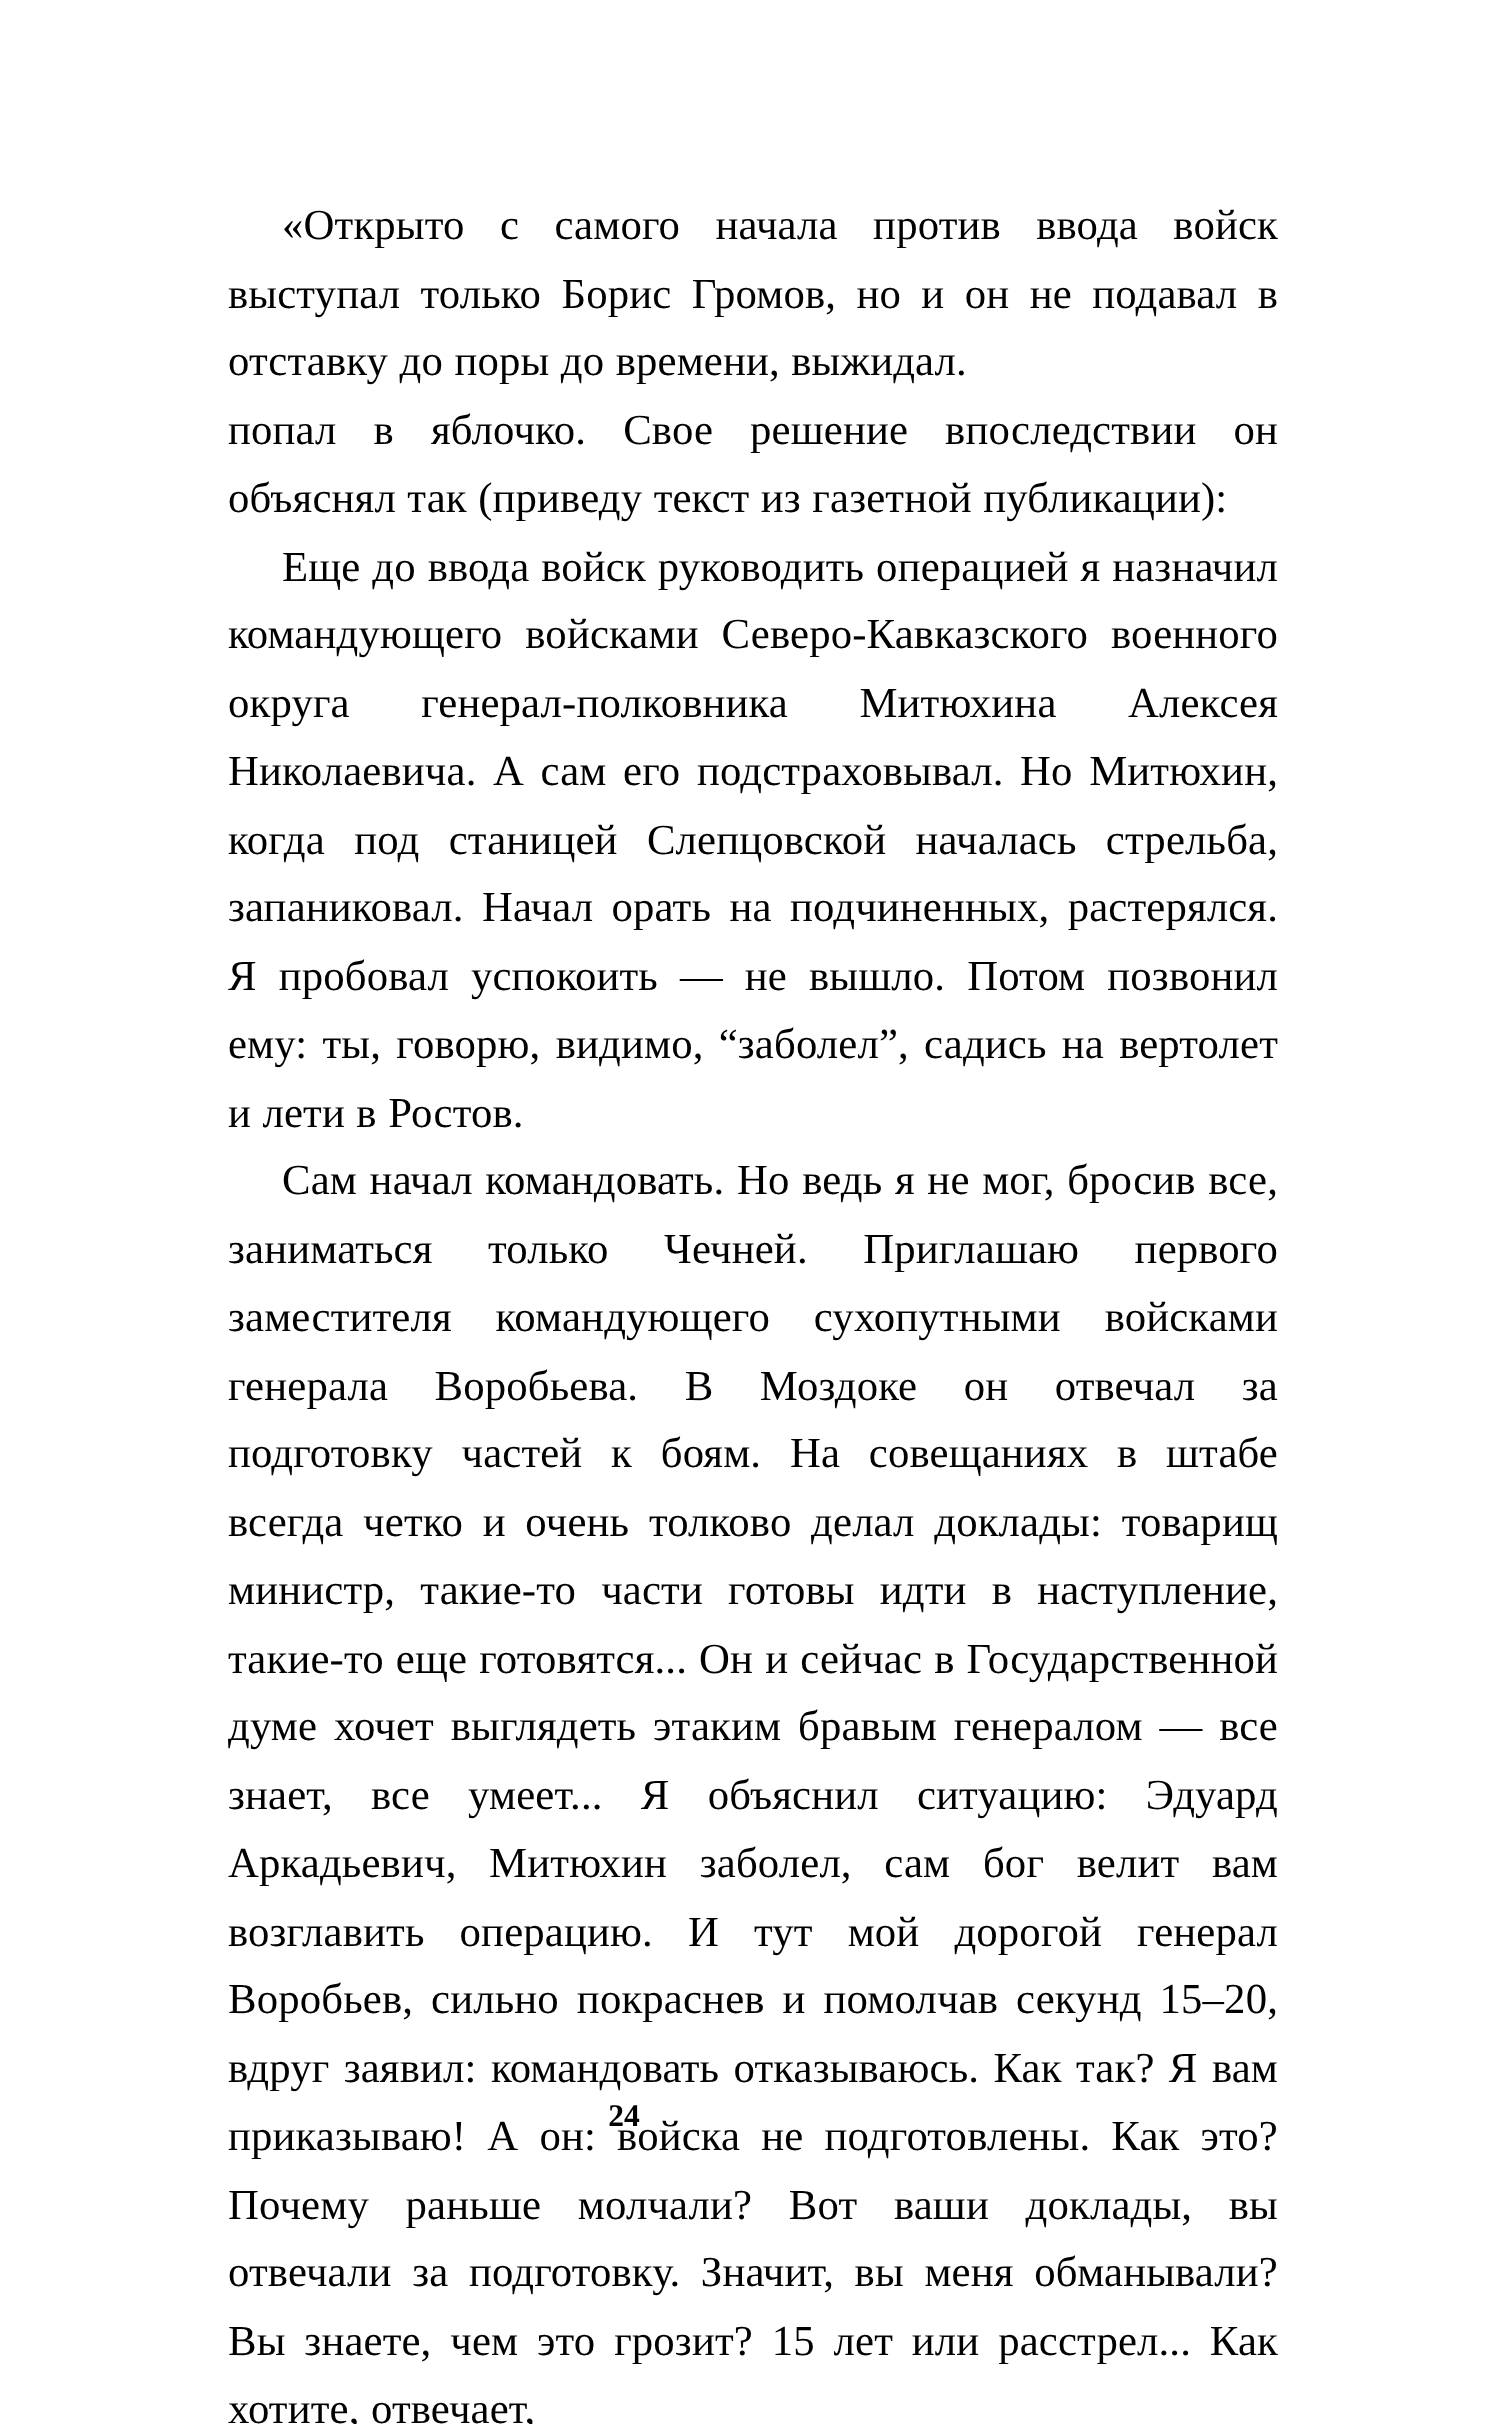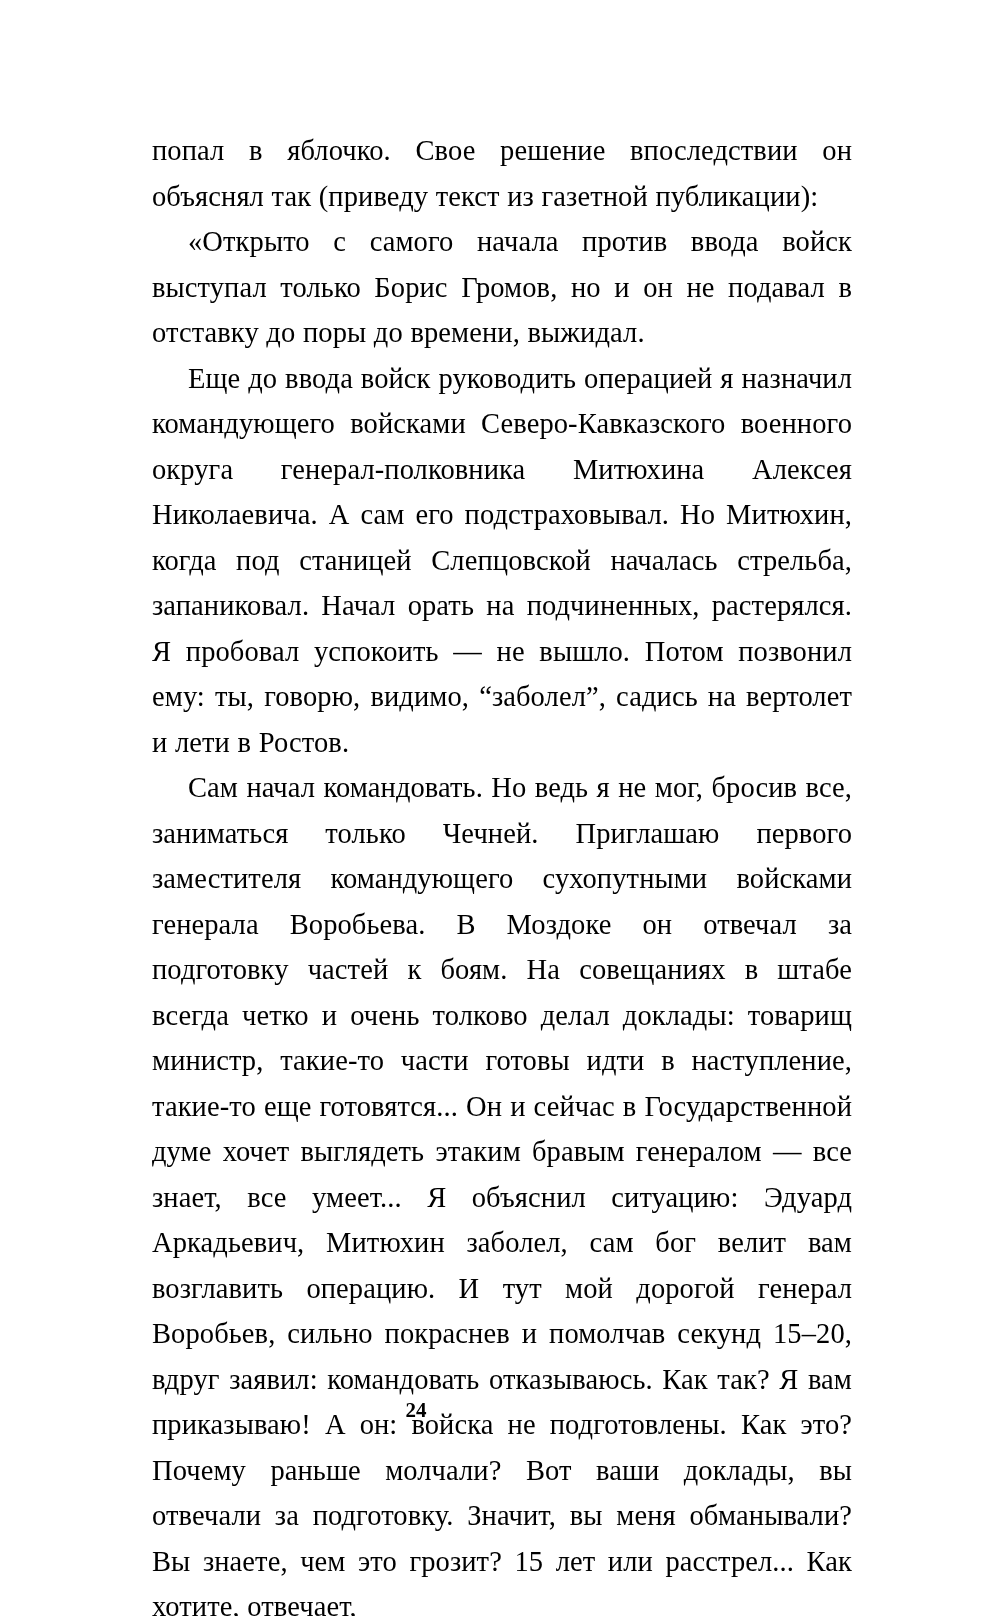--- a/index.html
+++ b/index.html
@@ -53,21 +53,21 @@
     font-family: "Liberation Serif", serif;
     color: #000000;
   }
 </style>
 </head>
 <body>
 
 <div class="page">
 
   <div class="text-block">
+    <p class="para indent">«Открыто с самого начала против ввода войск выступал только Борис Громов, но и он не подавал в отставку до поры до времени, выжидал.</p>
     <p class="para">попал в яблочко. Свое решение впоследствии он объяснял так (приведу текст из газетной публикации):</p>
-    <p class="para indent">«Открыто с самого начала против ввода войск выступал только Борис Громов, но и он не подавал в отставку до поры до времени, выжидал.</p>
     <p class="para indent">Еще до ввода войск руководить операцией я назначил командующего войсками Северо-Кавказского военного округа генерал-полковника Митюхина Алексея Николаевича. А сам его подстраховывал. Но Митюхин, когда под станицей Слепцовской началась стрельба, запаниковал. Начал орать на подчиненных, растерялся. Я пробовал успокоить — не вышло. Потом позвонил ему: ты, говорю, видимо, “заболел”, садись на вертолет и лети в Ростов.</p>
     <p class="para indent">Сам начал командовать. Но ведь я не мог, бросив все, заниматься только Чечней. Приглашаю первого заместителя командующего сухопутными войсками генерала Воробьева. В Моздоке он отвечал за подготовку частей к боям. На совещаниях в штабе всегда четко и очень толково делал доклады: товарищ министр, такие-то части готовы идти в наступление, такие-то еще готовятся... Он и сейчас в Государственной думе хочет выглядеть этаким бравым генералом — все знает, все умеет... Я объяснил ситуацию: Эдуард Аркадьевич, Митюхин заболел, сам бог велит вам возглавить операцию. И тут мой дорогой генерал Воробьев, сильно покраснев и помолчав секунд 15–20, вдруг заявил: командовать отказываюсь. Как так? Я вам приказываю! А он: войска не подготовлены. Как это? Почему раньше молчали? Вот ваши доклады, вы отвечали за подготовку. Значит, вы меня обманывали? Вы знаете, чем это грозит? 15 лет или расстрел... Как хотите, отвечает,</p>
   </div>
 
   <div class="page-number">24</div>
 
 </div>
 
 </body></html>

